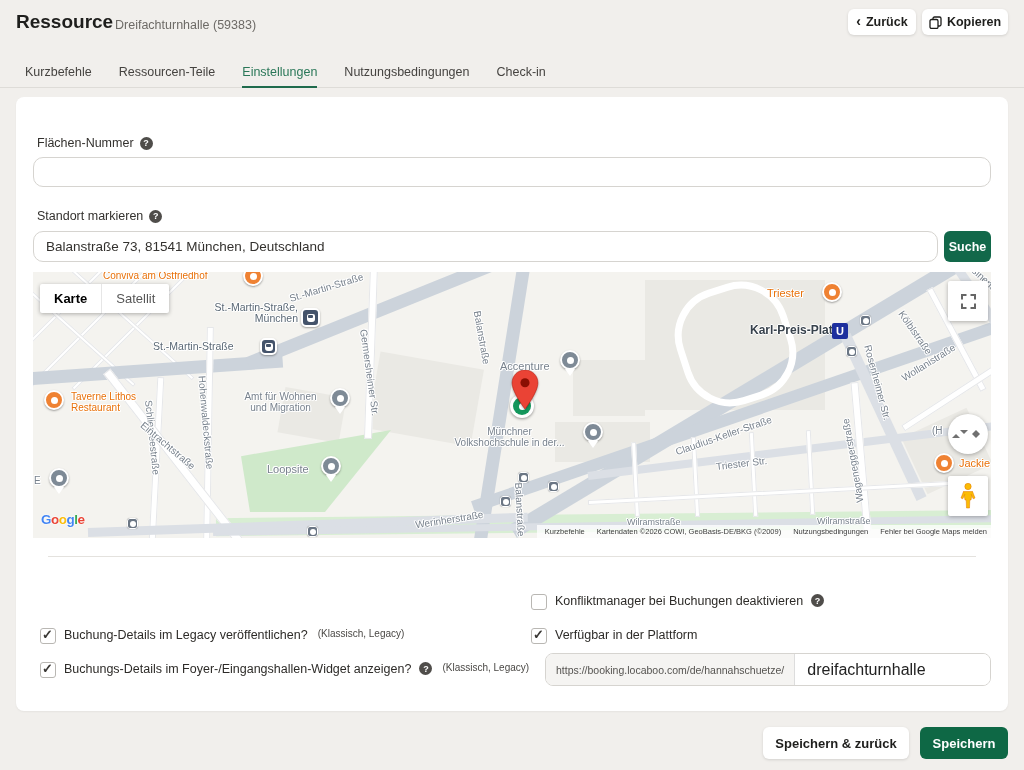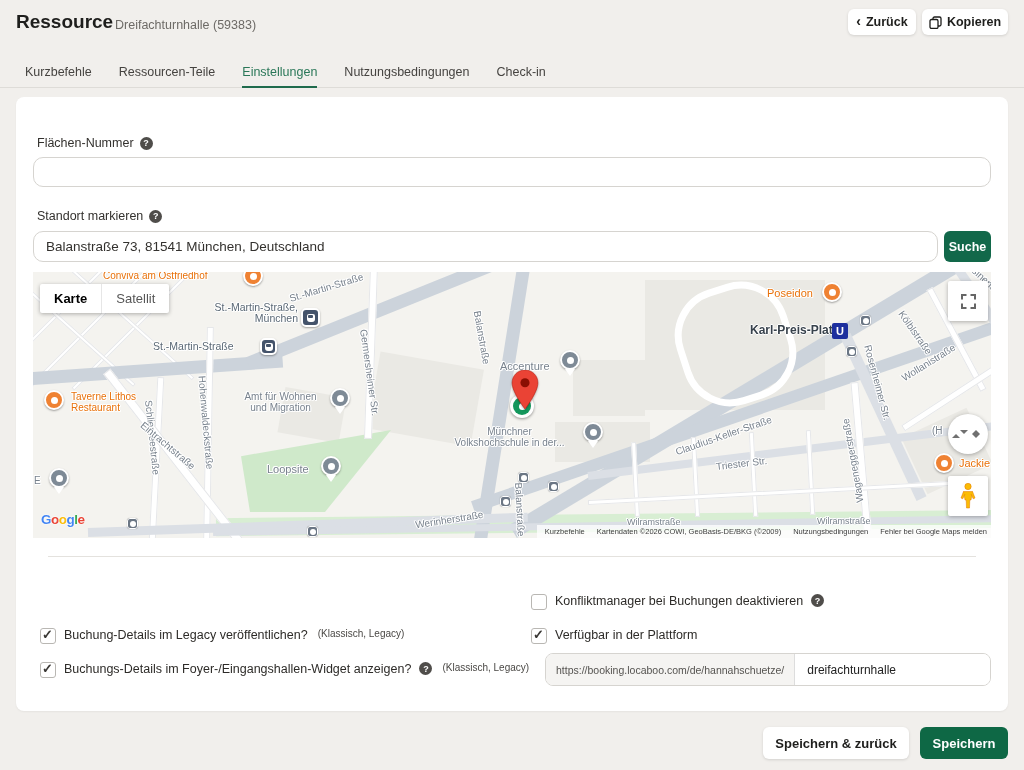--- a/index.html
+++ b/index.html
@@ -23,21 +23,21 @@
   .inp{position:absolute;box-sizing:border-box;border:1px solid #d6d4d0;border-radius:10px;background:#fff;font-size:13.5px;color:#33312e;padding:0 12px;font-family:"Liberation Sans",sans-serif;outline:none;}
   .btn-green{position:absolute;background:#12684a;color:#fff;border:none;border-radius:6px;font-size:12.5px;font-weight:bold;cursor:pointer;display:flex;align-items:center;justify-content:center;font-family:"Liberation Sans",sans-serif;}
   .divider{position:absolute;left:48px;top:556px;width:928px;height:1px;background:#e4e2de;}
   
   .chk-row{position:absolute;display:flex;align-items:flex-start;gap:8px;font-size:12.5px;color:#2d2b28;}
   .chk{width:14px;height:14px;border:1px solid #b9b7b3;border-radius:3px;background:#fff;flex:0 0 auto;position:relative;margin-top:0px;cursor:pointer;}
   .chk.checked::after{content:"✓";position:absolute;left:1px;top:-2px;font-size:13px;font-weight:bold;color:#3a3835;}
   .chk-suffix{font-size:10px;color:#4a4845;margin-left:2px;}
   .url-group{position:absolute;left:545px;top:653px;width:446px;height:33px;border:1px solid #d6d4d0;border-radius:8px;display:flex;overflow:hidden;background:#fff;box-sizing:border-box;}
   .url-prefix{background:#f5f4f2;border-right:1px solid #ddd;font-size:10.5px;color:#555350;display:flex;align-items:center;padding:0 10px;white-space:nowrap;}
-  .url-input{border:none;flex:1;font-size:12px;color:#222;padding:0 12px;outline:none;font-family:"Liberation Sans",sans-serif;min-width:0;}
+  .url-input{border:none;flex:1;font-size:16px;color:#222;padding:0 12px;outline:none;font-family:"Liberation Sans",sans-serif;min-width:0;}
   
   .btn-footer-white{position:absolute;left:763px;top:727px;width:146px;height:32px;background:#fff;border:none;border-radius:6px;box-shadow:0 1px 3px rgba(0,0,0,.13);font-size:13px;font-weight:bold;color:#1e1e1c;cursor:pointer;font-family:"Liberation Sans",sans-serif;}
   .btn-footer-green{position:absolute;left:920px;top:727px;width:88px;height:32px;background:#0e6845;border:none;border-radius:6px;font-size:13px;font-weight:bold;color:#fff;cursor:pointer;font-family:"Liberation Sans",sans-serif;}
   
   .map{position:absolute;left:33px;top:272px;width:958px;height:266px;background:#f4f3ef;overflow:hidden;cursor:grab;}
   .map *{position:absolute;box-sizing:border-box;}
   .blk{background:#eAe9e4;}
   .road{background:#ccd3db;}
   .road-l{background:#dbdfe5;}
   .mroad{background:#fff;border:1px solid #e6e7e9;}
@@ -203,21 +203,21 @@
     <div class="poi gray tear" style="left:527px;top:78px;">
         <span class="dot"></span>
       </div>
 
     <div class="mlabel" style="left:410px;top:154px;width:133px;text-align:center;">Münchner
 Volkshochschule in der...</div>
     <div class="poi gray tear" style="left:550px;top:150px;">
         <span class="dot"></span>
       </div>
 
-    <div class="mlabel orange" style="left:734px;top:16px;font-size:11px;">Poseidon</div>
+    <div class="mlabel orange" style="left:734px;top:16px;font-size:11px;">Triester</div>
     <div class="poi orange" style="left:789px;top:10px;">
         <span class="dot"></span>
       </div>
 
     <div class="mlabel dark" style="left:709px;top:53px;padding-left:8px;">Karl-Preis-Platz</div>
     <div class="uicon" style="left:799px;top:51px;">U</div>
     <div class="bicon" style="left:827px;top:43px;">
         <i></i>
       </div>
     <div class="bicon" style="left:813px;top:74px;">

